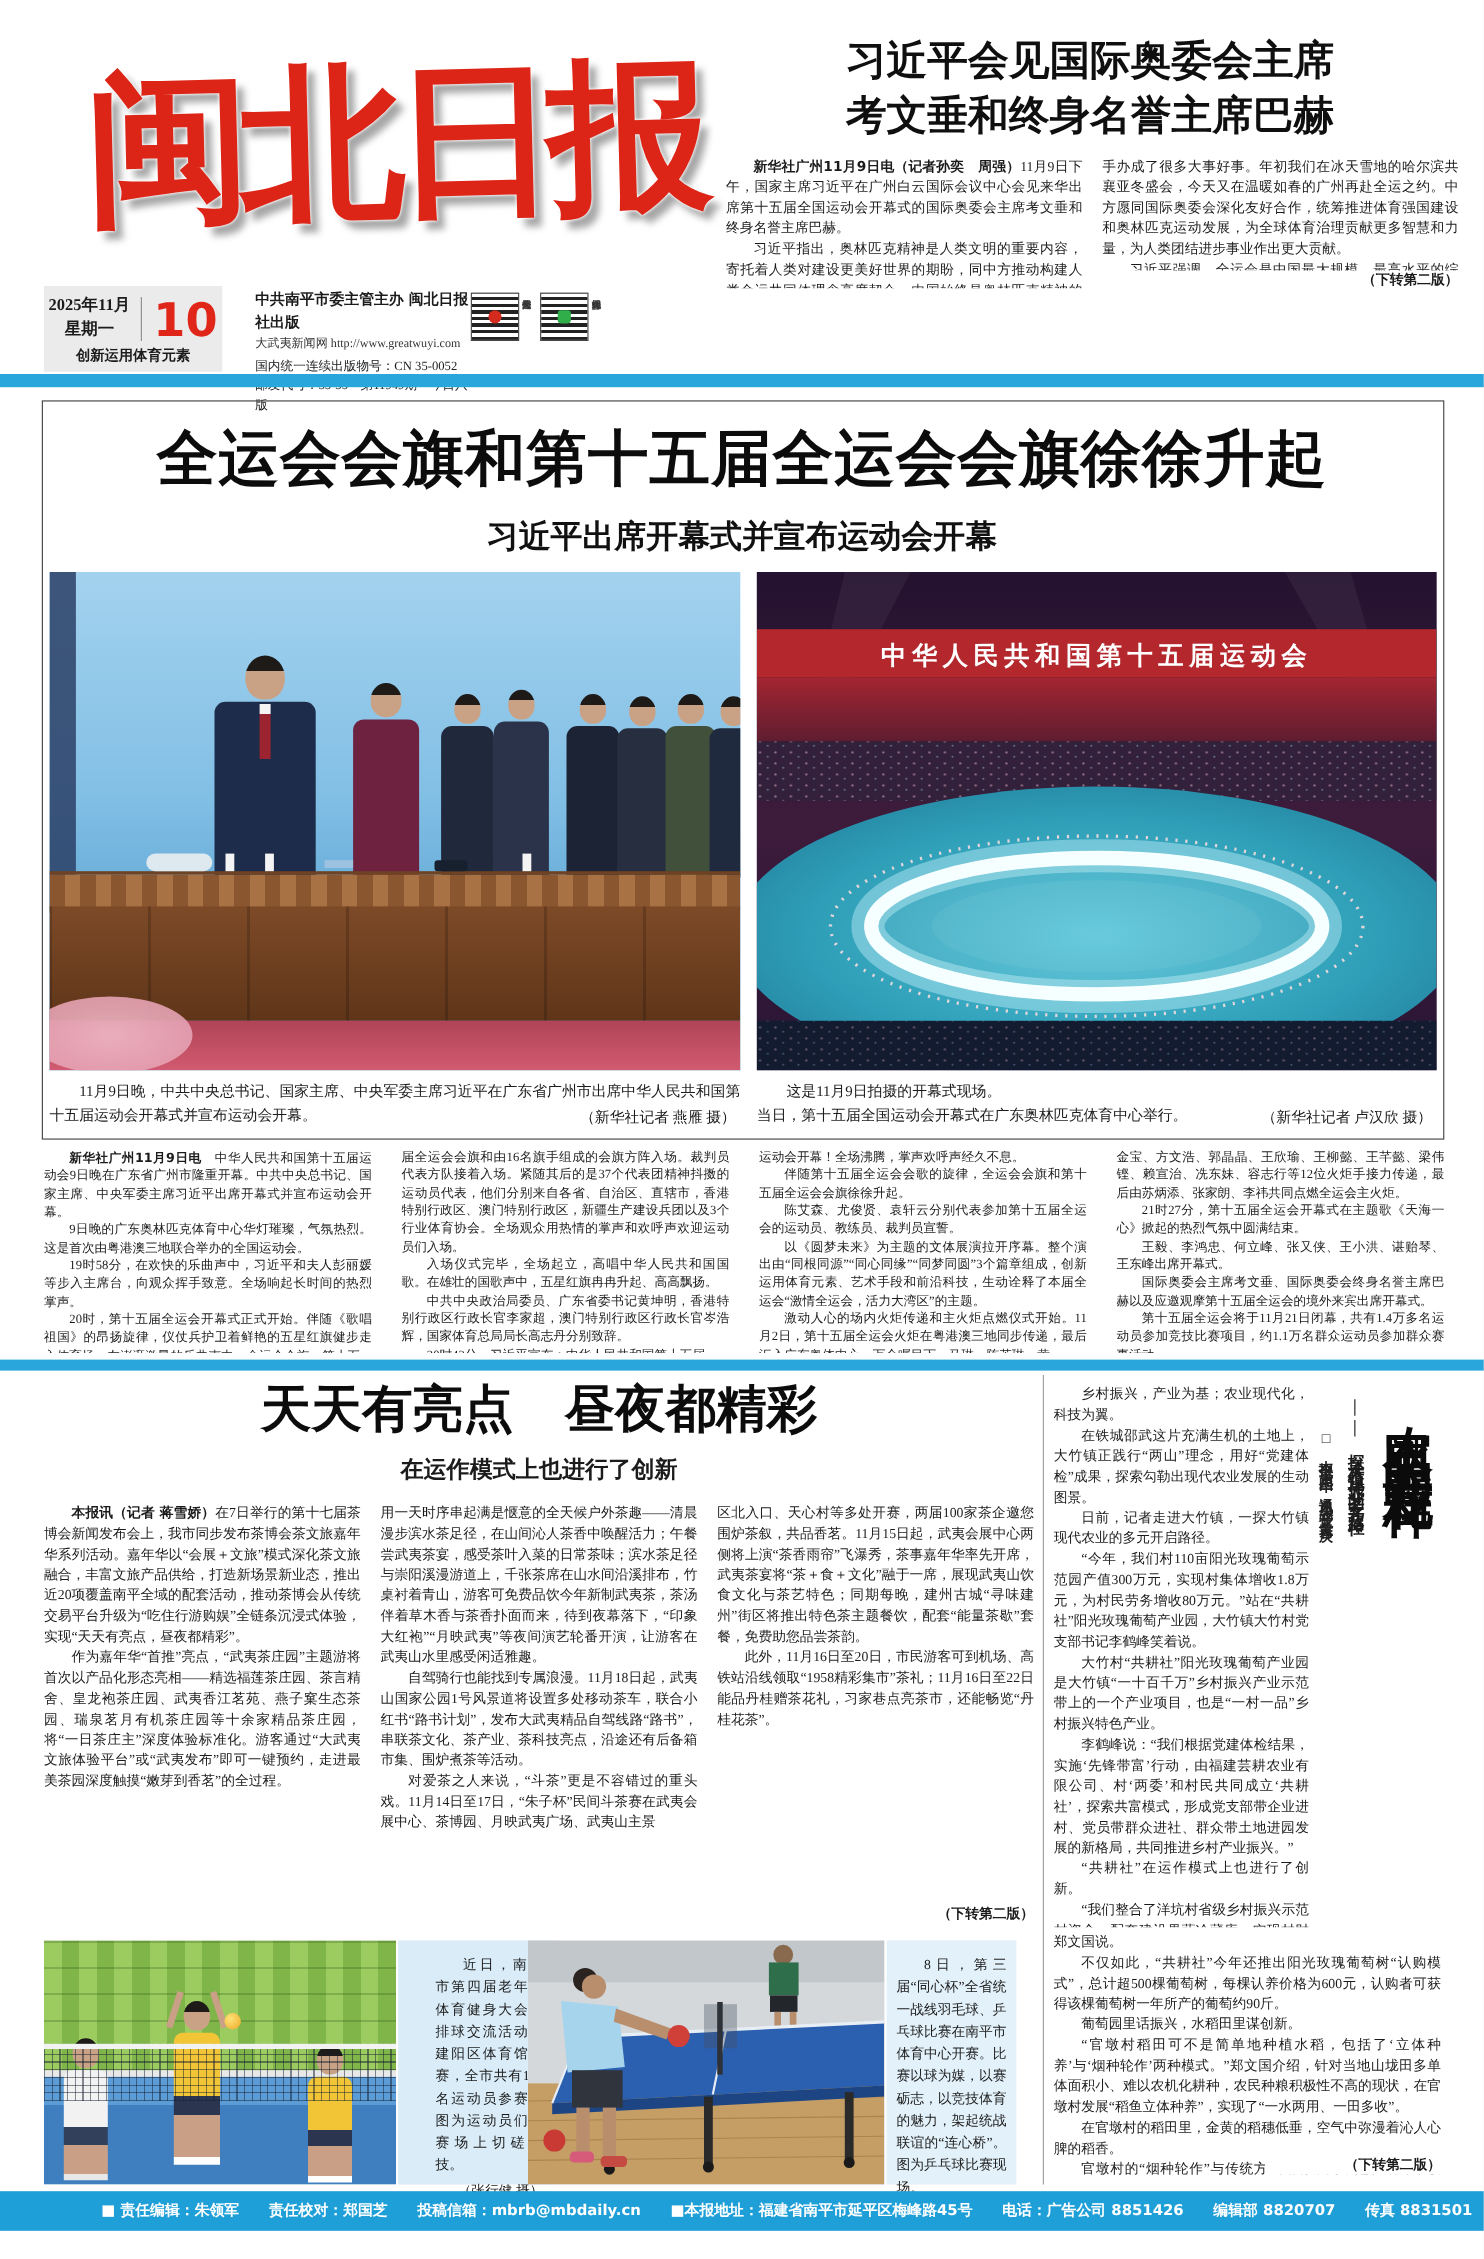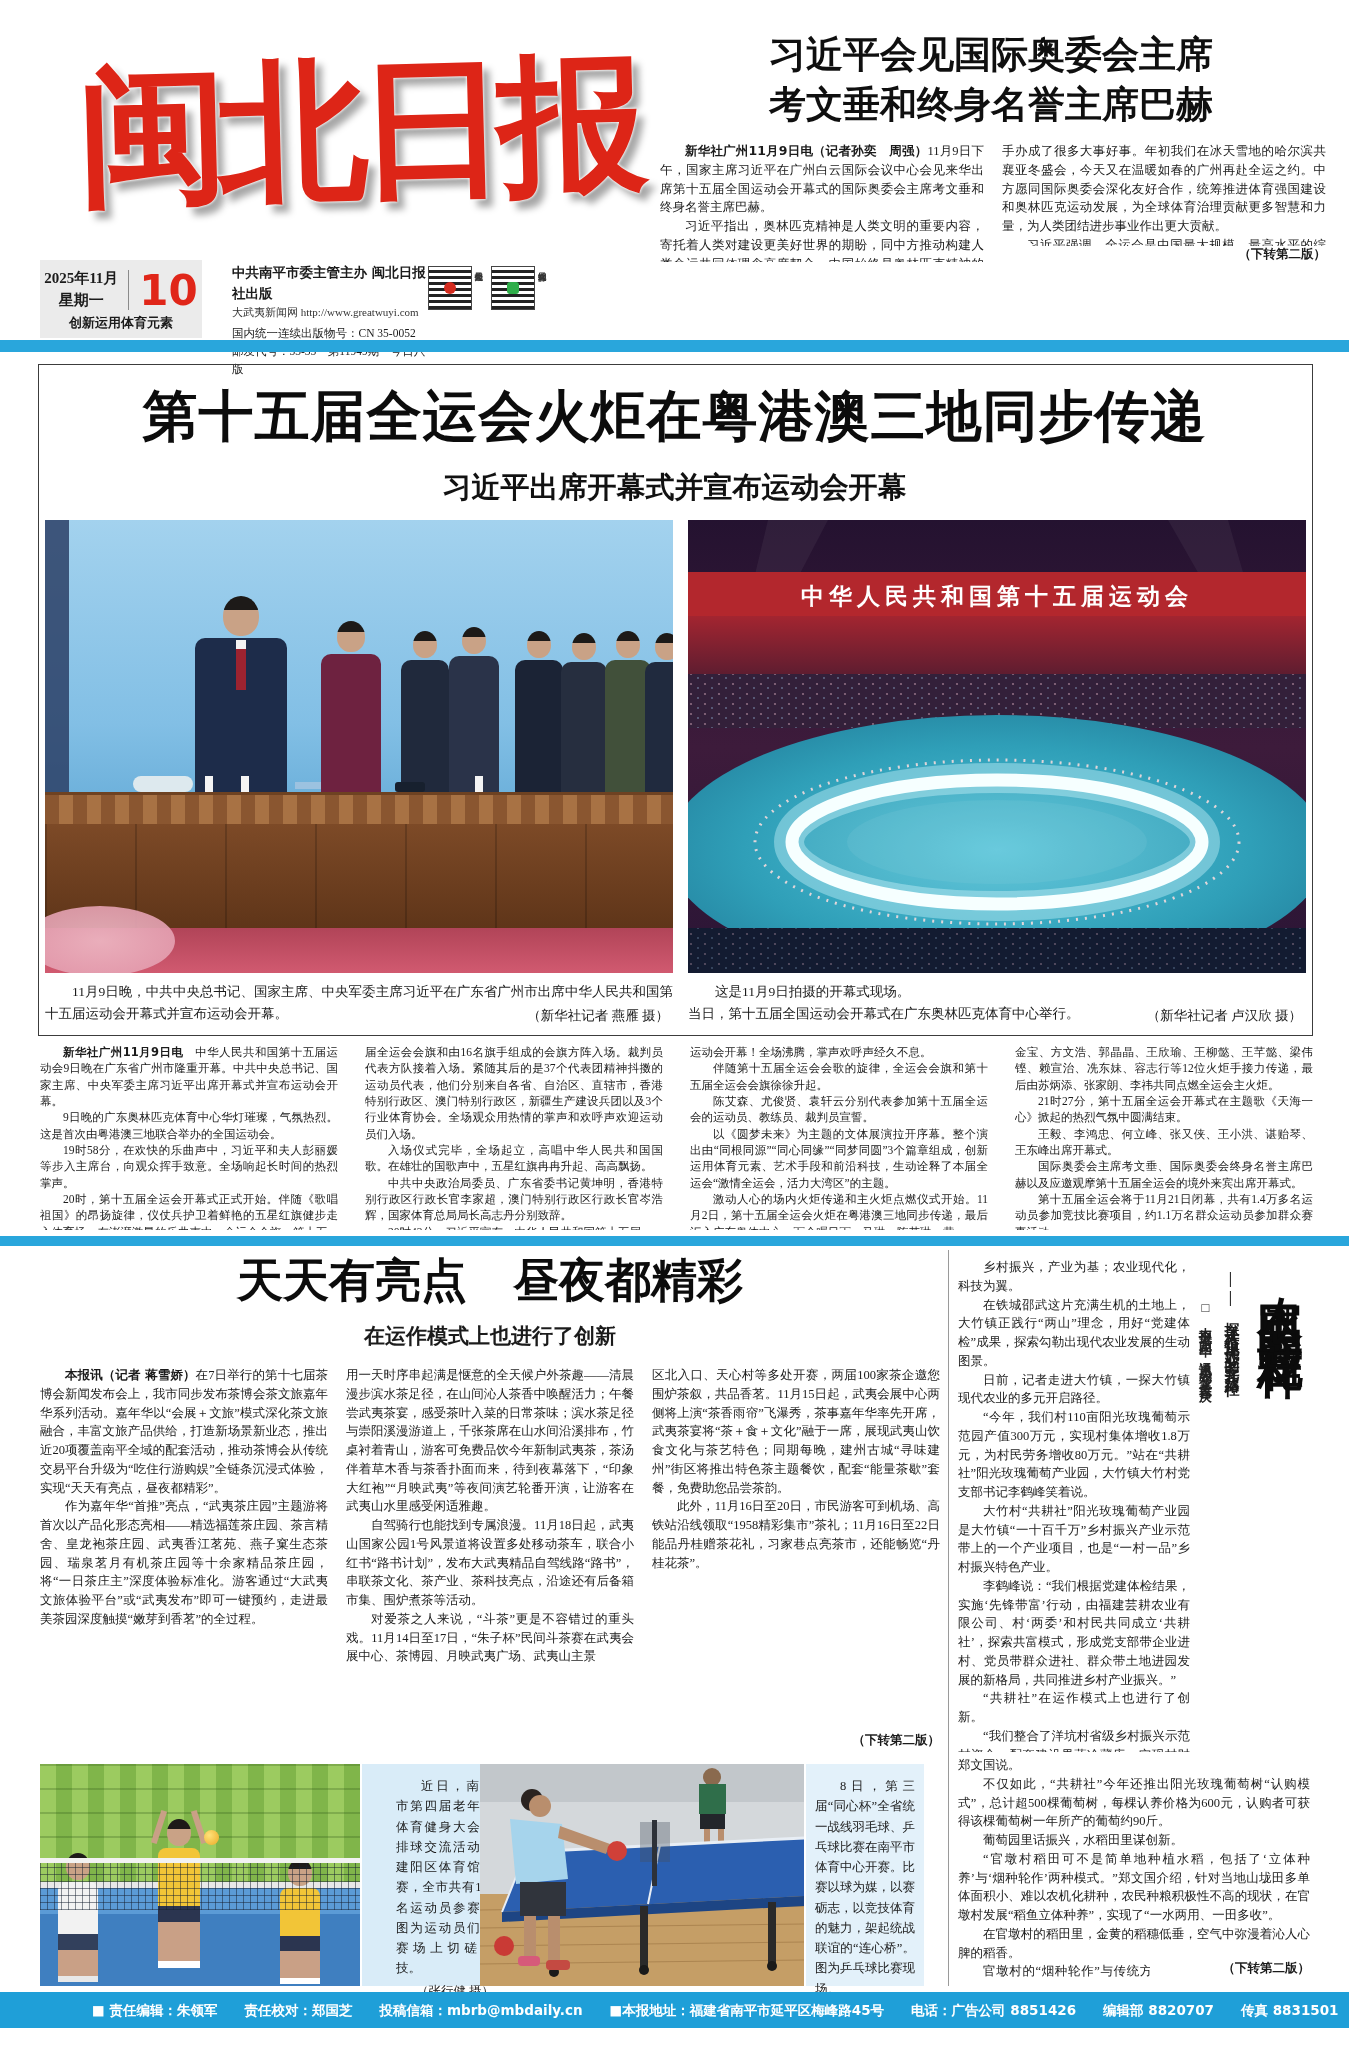--- a/index.html
+++ b/index.html
@@ -137,21 +137,21 @@
     <div>
         <p>手办成了很多大事好事。年初我们在冰天雪地的哈尔滨共襄亚冬盛会，今天又在温暖如春的广州再赴全运之约。中方愿同国际奥委会深化友好合作，统筹推进体育强国建设和奥林匹克运动发展，为全球体育治理贡献更多智慧和力量，为人类团结进步事业作出更大贡献。</p>
         <p>习近平强调，全运会是中国最大规模、最高水平的综合性运动会，这届全运会由广东、香港、澳门三地合办。</p>
       </div>
   </div>
   <div class="note" style="left:1160px;top:246px;width:166px;">（下转第二版）</div>
 
   <div class="abs bluebar" style="top:340px;height:12px;"></div>
 
   <div class="abs main-box"></div>
-  <div class="abs main-h sans">第十五届全运会火炬在粤港澳三地同步传递</div>
+  <div class="abs main-h sans">全运会会旗和第十五届全运会会旗徐徐升起</div>
   <div class="abs main-sub sans">习近平出席开幕式并宣布运动会开幕</div>
 
   <div class="abs photo photoL">
     <div class="abs" style="left:0;top:0;width:24px;height:310px;background:#2c4066;opacity:.85;"></div>
     <div class="person p-lg p-lead" style="left:150px;top:118px;width:92px;height:160px;background:#1d2c4a;"></div>
     <div class="person p-md" style="left:276px;top:134px;width:60px;height:144px;background:#6e2240;"></div>
     <div class="person" style="left:356px;top:140px;width:48px;height:138px;background:#20293c;"></div>
     <div class="person" style="left:404px;top:136px;width:50px;height:142px;background:#2a3349;"></div>
     <div class="person" style="left:470px;top:140px;width:48px;height:138px;background:#1b2335;"></div>
     <div class="person" style="left:516px;top:142px;width:46px;height:136px;background:#262e3f;"></div>

